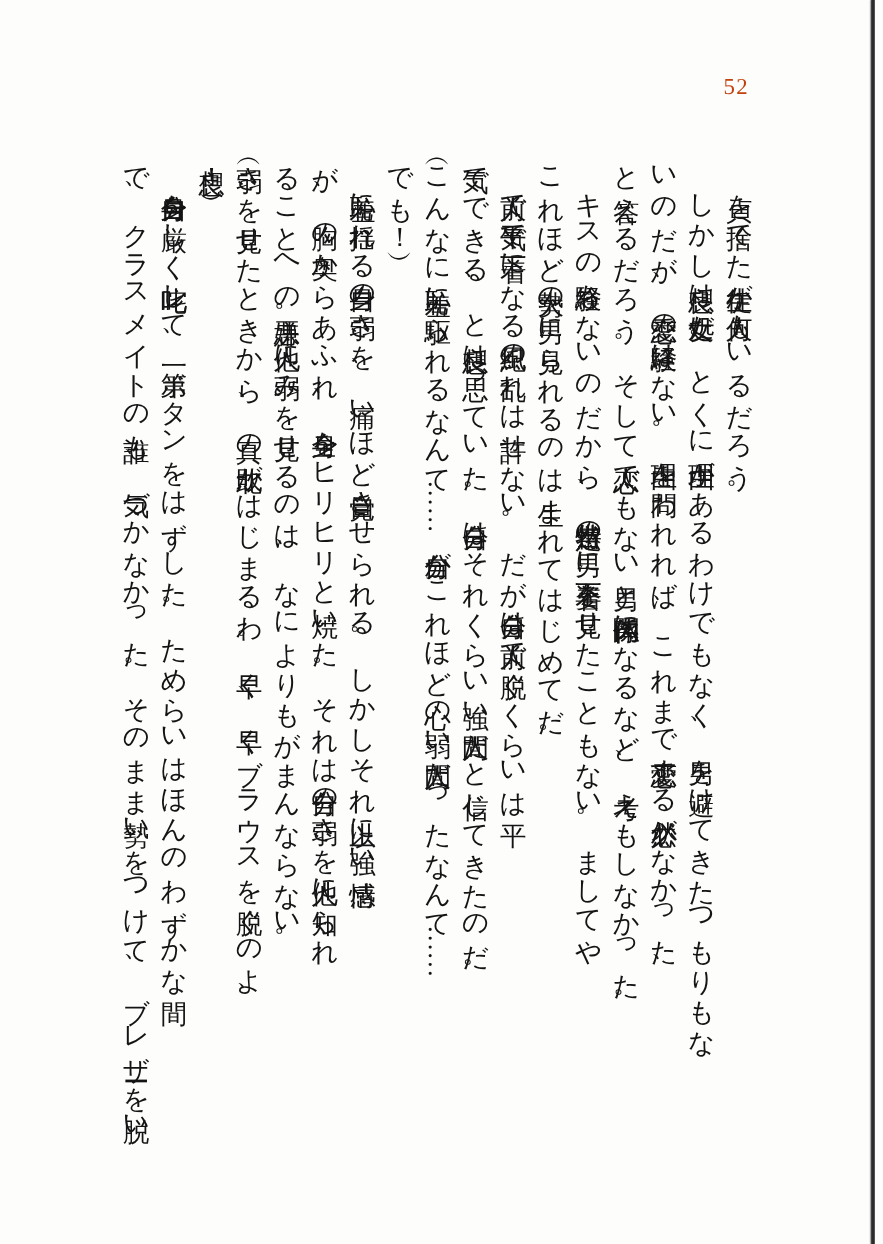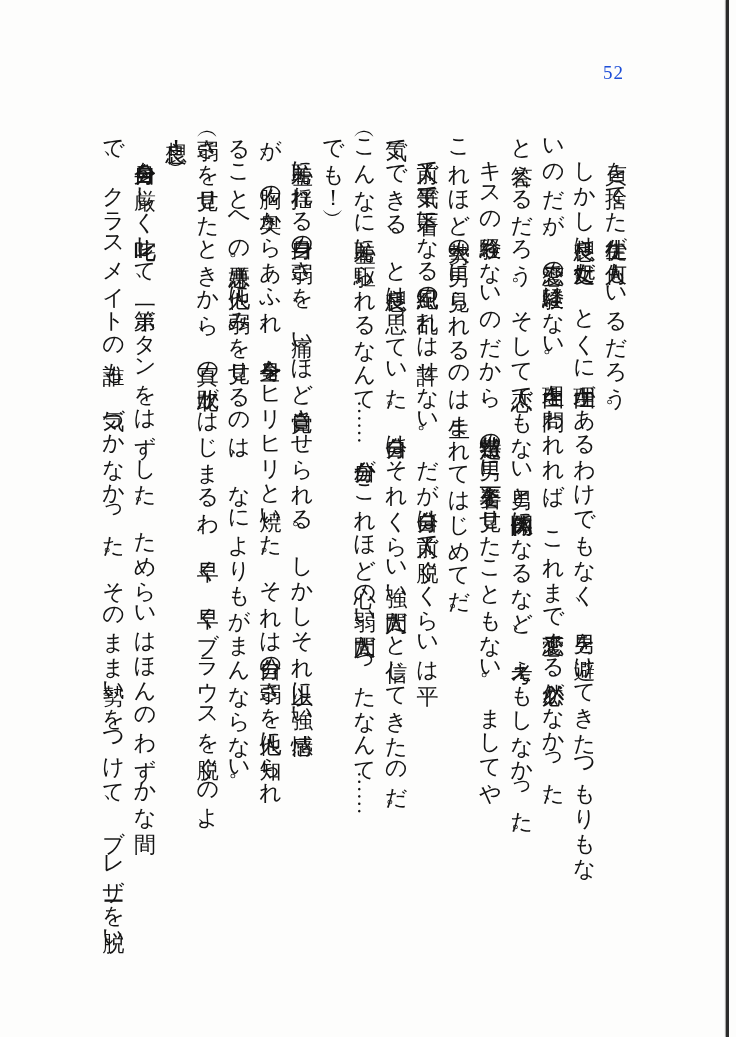--- a/index.html
+++ b/index.html
@@ -17,21 +17,21 @@
   .page {
     position: absolute;
     inset: 0;
     background: #fdfdfc;
   }
   .page-number {
     position: absolute;
     top: 63px;
     left: 603px;
     font-size: 19px;
-    color: #1d4ed8;
+    color: #c2410c;
     letter-spacing: 1px;
     line-height: 1;
   }
   .vtext {
     position: absolute;
     top: 124px;
     right: 104px;
     height: 864px;
     writing-mode: vertical-rl;
     text-orientation: mixed;

